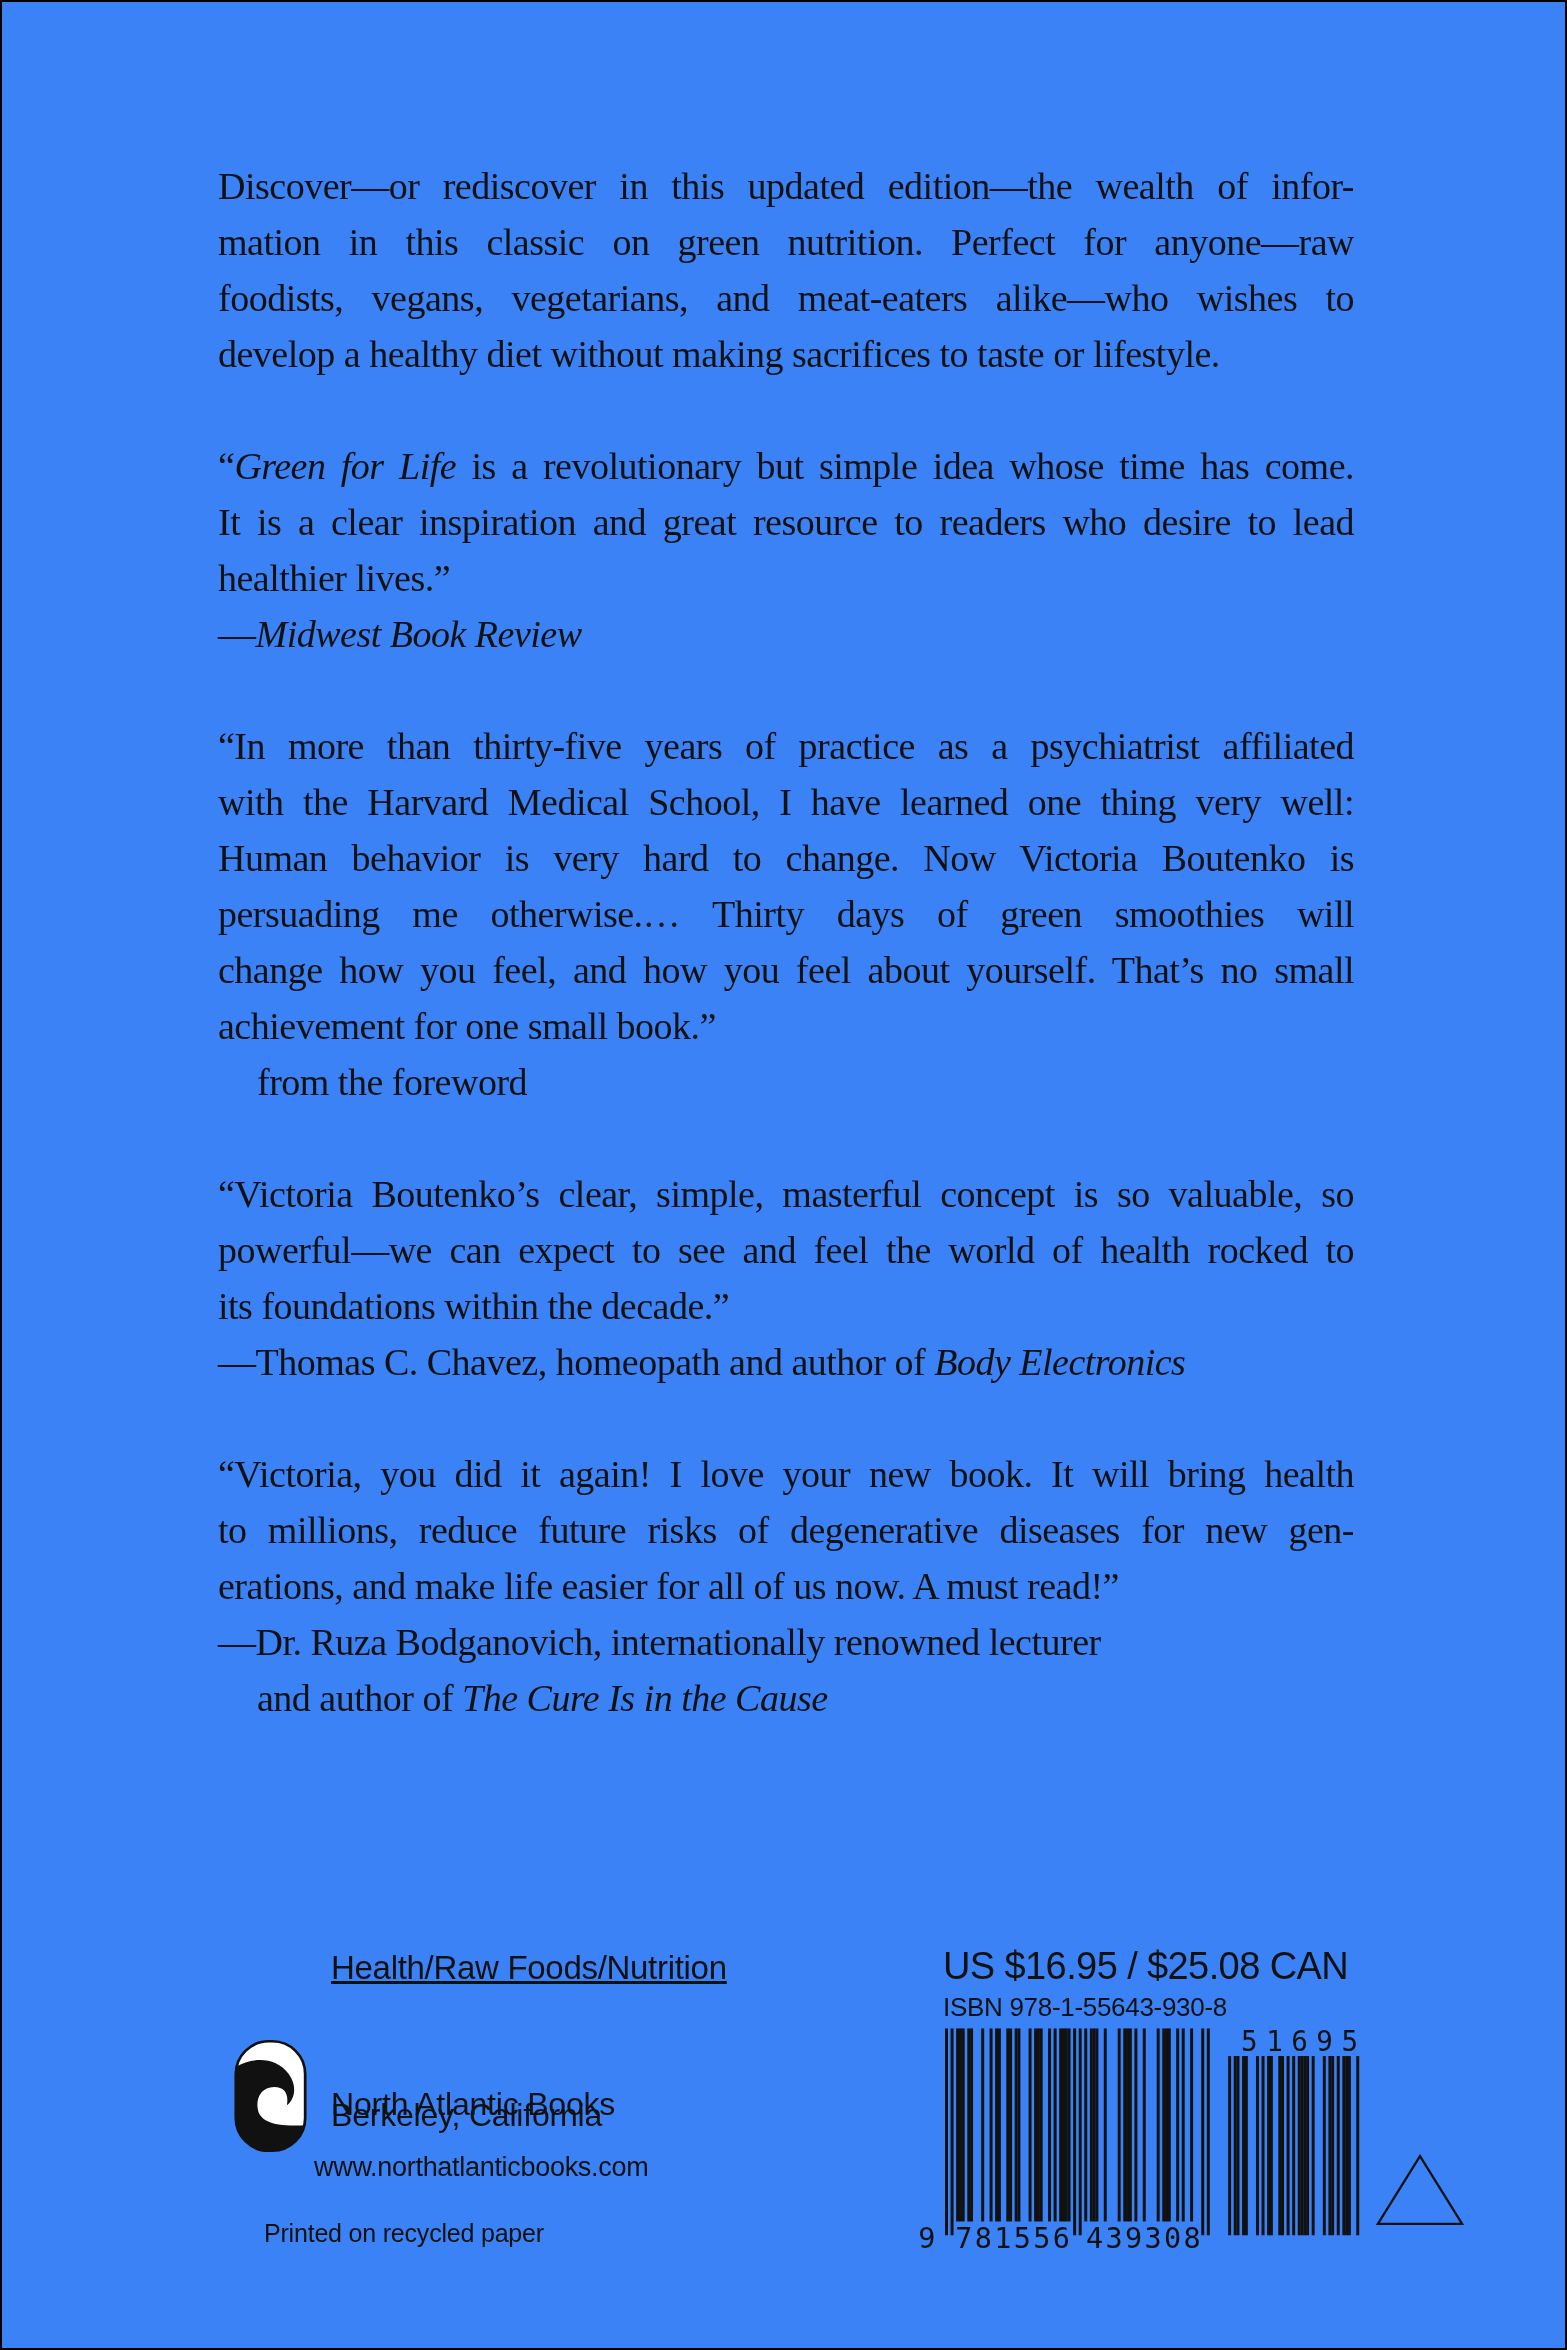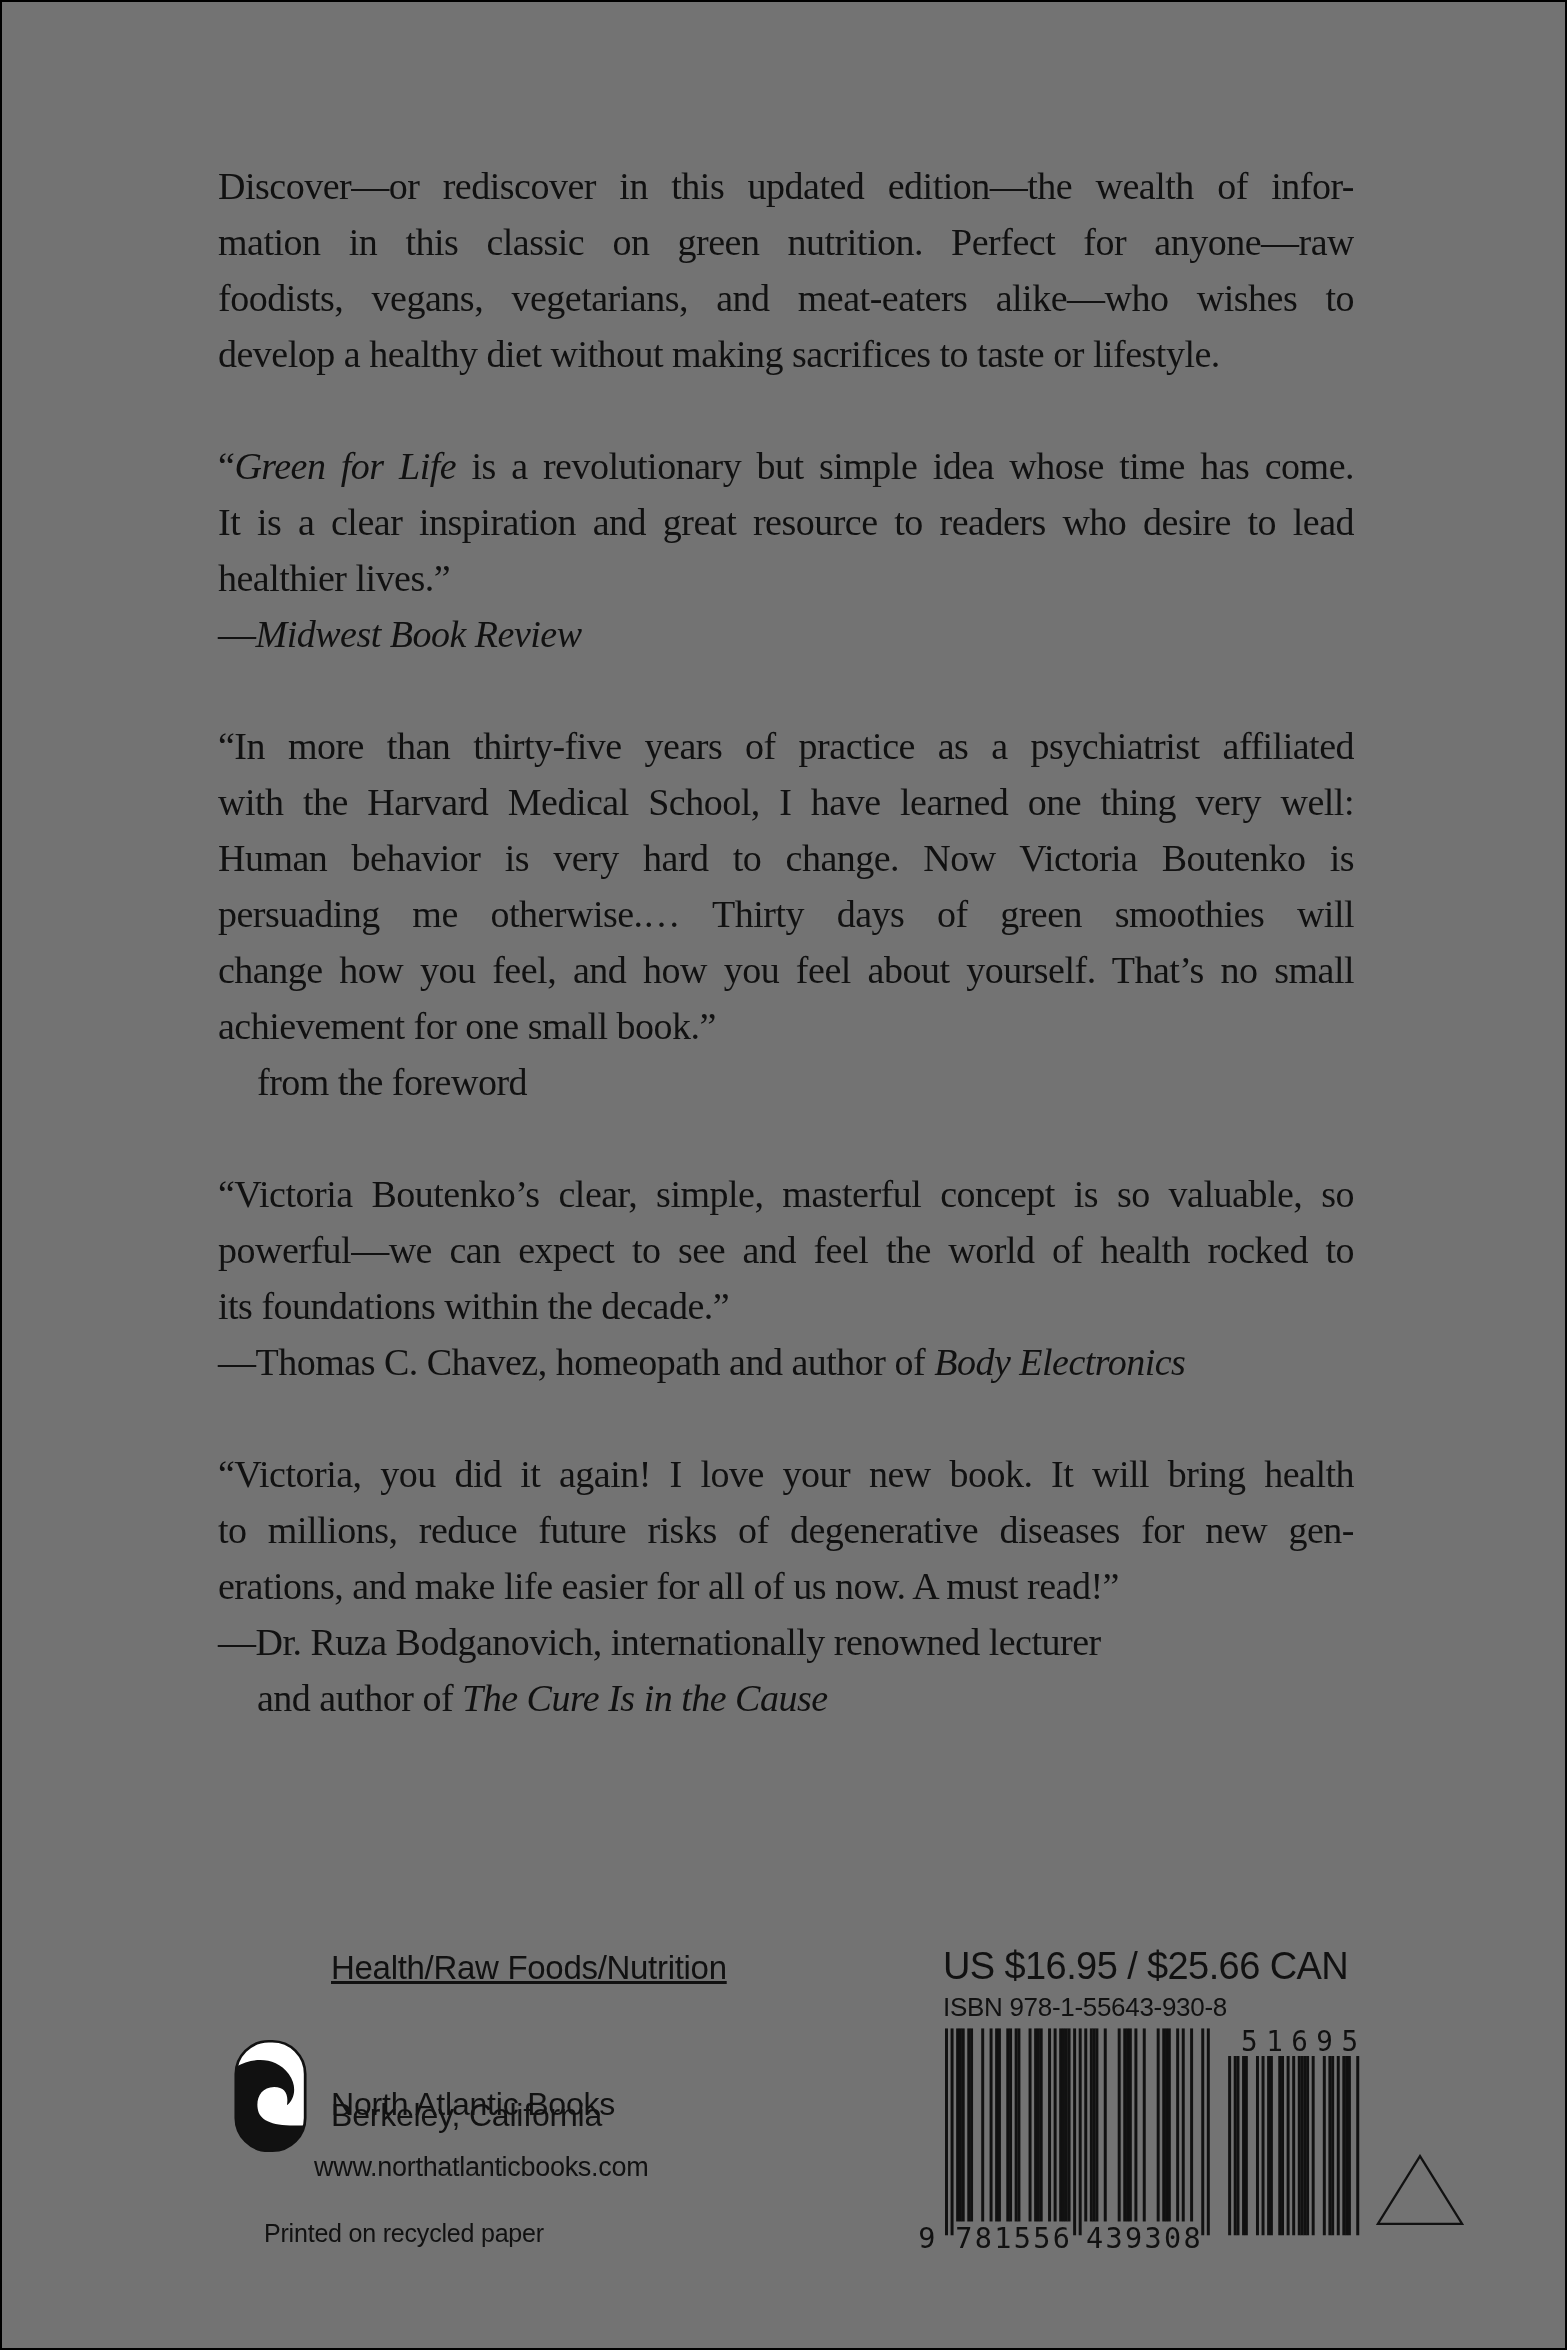--- a/index.html
+++ b/index.html
@@ -1,20 +1,20 @@
 <!DOCTYPE html>
 <html style="font-size:14.7px"><head>
 <meta charset="utf-8">
 <style>
   html, body { margin: 0; padding: 0; background: #ffffff; }
   body { width: 1568px; height: 2351px; position: relative; overflow: hidden; }
   .page {
     position: absolute; left: 0; top: 0; width: 1568px; height: 2351px;
     box-sizing: border-box; border: 2.8px solid #000; border-right-width: 3.7px; border-bottom-width: 3.7px;
-    background: #737373;
+    background: #3b82f6;
   }
   .body-text {
     position: absolute; left: 216px; top: 156px; width: 1136px;
     font-family: "Liberation Serif", "DejaVu Serif", serif;
     font-size: 38px; line-height: 56px; color: #111;
     letter-spacing: -0.5px; word-spacing: 0px;
   }
   .para { margin: 0 0 56px 0; }
   .line { display: block; white-space: nowrap; height: 56px; }
   .line.justify { text-align: justify; text-align-last: justify; white-space: normal; overflow: hidden; }
@@ -82,21 +82,21 @@
 
   <svg class="logo" viewBox="0 0 80 124">
     <rect x="2" y="2" width="76" height="120" rx="36" ry="36" fill="#fff" stroke="#111" stroke-width="3"></rect>
     <path d="M2 30 C 20 20, 45 18, 60 38 C 70 52, 66 66, 58 72 C 60 60, 56 52, 44 52 C 30 52, 24 64, 26 76 C 28 90, 44 96, 78 94 L 78 86 C 78 108, 62 122, 40 122 C 18 122, 2 108, 2 86 Z" fill="#111"></path>
   </svg>
   <div class="sans publisher-name">North Atlantic Books</div>
   <div class="sans publisher-city">Berkeley, California</div>
   <div class="sans publisher-url">www.northatlanticbooks.com</div>
   <div class="sans recycled">Printed on recycled paper</div>
 
-  <div class="sans price">US $16.95 / $25.66 CAN</div>
+  <div class="sans price">US $16.95 / $25.08 CAN</div>
   <div class="sans isbn">ISBN 978-1-55643-930-8</div>
   <svg class="barcode-svg" id="barcode" viewBox="990 2200 520 260">
       <rect x="1027" y="2207" width="3.23" height="225" fill="#111"></rect>
       <rect x="1033.06" y="2207" width="3.23" height="225" fill="#111"></rect>
       <rect x="1039.12" y="2207" width="3.23" height="210" fill="#111"></rect>
       <rect x="1042.15" y="2207" width="3.23" height="210" fill="#111"></rect>
       <rect x="1045.18" y="2207" width="3.23" height="210" fill="#111"></rect>
       <rect x="1051.24" y="2207" width="3.23" height="210" fill="#111"></rect>
       <rect x="1054.27" y="2207" width="3.23" height="210" fill="#111"></rect>
       <rect x="1066.39" y="2207" width="3.23" height="210" fill="#111"></rect>

